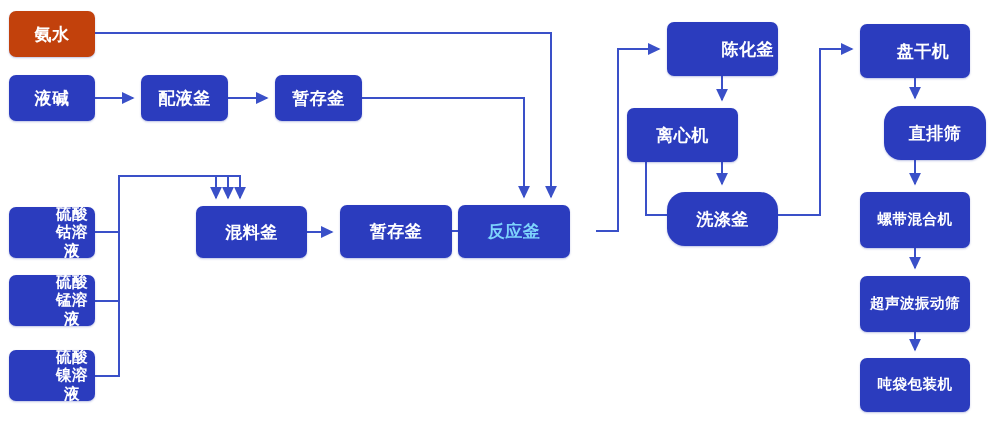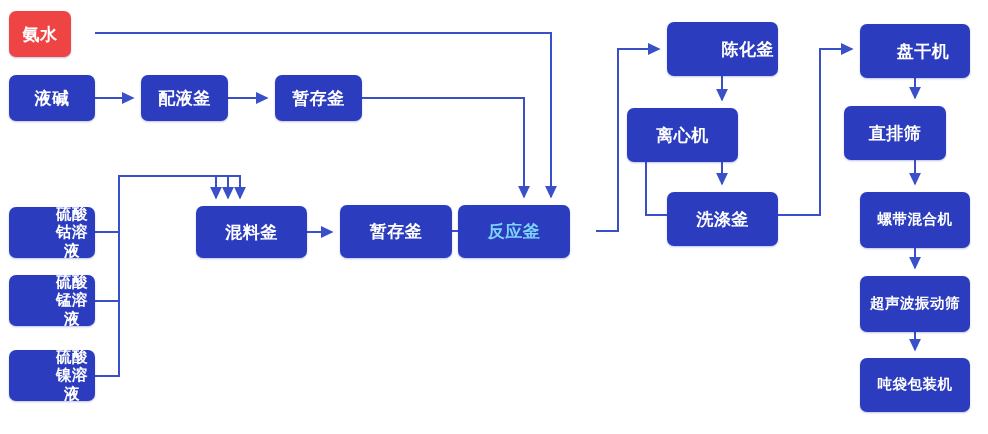--- a/index.html
+++ b/index.html
@@ -79,21 +79,21 @@
         <polyline points="667,215 646,215 646,134 659,134" fill="none" stroke="#3A50C8" stroke-width="2" stroke-linejoin="miter" stroke-linecap="butt" marker-end="url(#arrowhead)"></polyline>
         <polyline points="778,215 820,215 820,49 852,49" fill="none" stroke="#3A50C8" stroke-width="2" stroke-linejoin="miter" stroke-linecap="butt" marker-end="url(#arrowhead)"></polyline>
         <polyline points="915,78 915,98" fill="none" stroke="#3A50C8" stroke-width="2" stroke-linejoin="miter" stroke-linecap="butt" marker-end="url(#arrowhead)"></polyline>
         <polyline points="915,160 915,184" fill="none" stroke="#3A50C8" stroke-width="2" stroke-linejoin="miter" stroke-linecap="butt" marker-end="url(#arrowhead)"></polyline>
         <polyline points="915,248 915,268" fill="none" stroke="#3A50C8" stroke-width="2" stroke-linejoin="miter" stroke-linecap="butt" marker-end="url(#arrowhead)"></polyline>
         <polyline points="915,332 915,350" fill="none" stroke="#3A50C8" stroke-width="2" stroke-linejoin="miter" stroke-linecap="butt" marker-end="url(#arrowhead)"></polyline>
       </g>
   </svg>
 
   <div id="node-layer">
-      <div class="node size-normal" style="left: 9px; top: 11px; width: 62px; height: 46px; background: #ef4444; color: rgb(255, 255, 255);">
+      <div class="node size-normal" style="left: 9px; top: 11px; width: 86px; height: 46px; background: #c2410c; color: rgb(255, 255, 255);">
         <span class="node-label">氨水</span>
       </div>
       <div class="node size-normal" style="left: 9px; top: 75px; width: 86px; height: 46px; background: rgb(43, 60, 190); color: rgb(255, 255, 255);">
         <span class="node-label">液碱</span>
       </div>
       <div class="node size-normal" style="left: 141px; top: 75px; width: 87px; height: 46px; background: rgb(43, 60, 190); color: rgb(255, 255, 255);">
         <span class="node-label">配液釜</span>
       </div>
       <div class="node size-normal" style="left: 275px; top: 75px; width: 87px; height: 46px; background: rgb(43, 60, 190); color: rgb(255, 255, 255);">
         <span class="node-label">暂存釜</span>
@@ -118,27 +118,27 @@
       </div>
       <div class="node size-normal" style="left: 458px; top: 205px; width: 112px; height: 53px; background: rgb(43, 60, 190); color: #7dd3fc;">
         <span class="node-label">反应釜</span>
       </div>
       <div class="node size-normal" style="left: 667px; top: 22px; width: 111px; height: 54px; background: rgb(43, 60, 190); color: rgb(255, 255, 255); text-align: right;">
         <span class="node-label">陈化釜</span>
       </div>
       <div class="node size-normal" style="left: 627px; top: 108px; width: 111px; height: 54px; background: rgb(43, 60, 190); color: rgb(255, 255, 255);">
         <span class="node-label">离心机</span>
       </div>
-      <div class="node size-normal" style="left: 667px; top: 192px; width: 111px; height: 54px; background: rgb(43, 60, 190); color: rgb(255, 255, 255);">
+      <div class="node size-normal" style="left: 667px; top: 192px; width: 111px; height: 54px; background: rgb(43, 60, 190); color: rgb(255, 255, 255); border-radius: 18px;">
         <span class="node-label">洗涤釜</span>
       </div>
       <div class="node size-normal" style="left: 860px; top: 24px; width: 110px; height: 54px; background: rgb(43, 60, 190); color: rgb(255, 255, 255); padding-left: 20px;">
         <span class="node-label">盘干机</span>
       </div>
-      <div class="node size-normal" style="left: 844px; top: 106px; width: 102px; height: 54px; background: rgb(43, 60, 190); color: rgb(255, 255, 255);">
+      <div class="node size-normal" style="left: 884px; top: 106px; width: 102px; height: 54px; background: rgb(43, 60, 190); color: rgb(255, 255, 255); border-radius: 17px;">
         <span class="node-label">直排筛</span>
       </div>
       <div class="node size-tiny" style="left: 860px; top: 192px; width: 110px; height: 56px; background: rgb(43, 60, 190); color: rgb(255, 255, 255);">
         <span class="node-label">螺带混合机</span>
       </div>
       <div class="node size-tiny" style="left: 860px; top: 276px; width: 110px; height: 56px; background: rgb(43, 60, 190); color: rgb(255, 255, 255);">
         <span class="node-label">超声波振动筛</span>
       </div>
       <div class="node size-tiny" style="left: 860px; top: 358px; width: 110px; height: 54px; background: rgb(43, 60, 190); color: rgb(255, 255, 255);">
         <span class="node-label">吨袋包装机</span>

